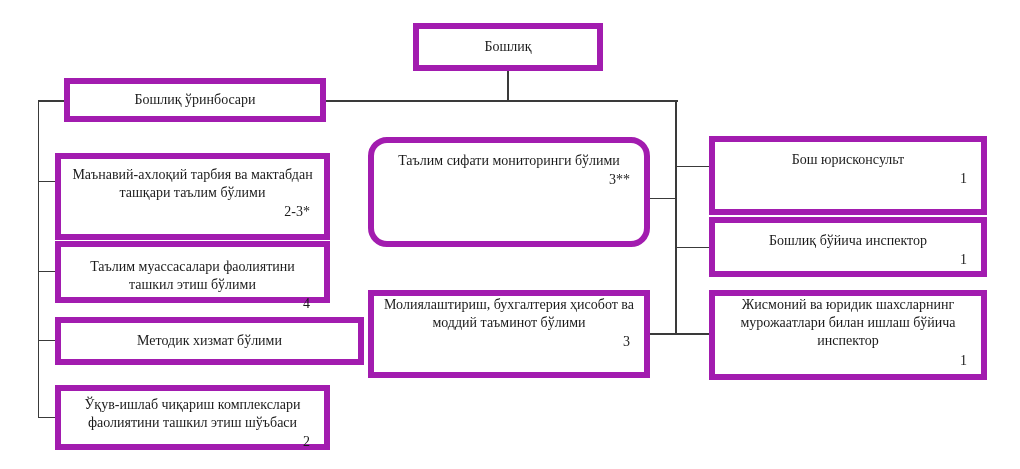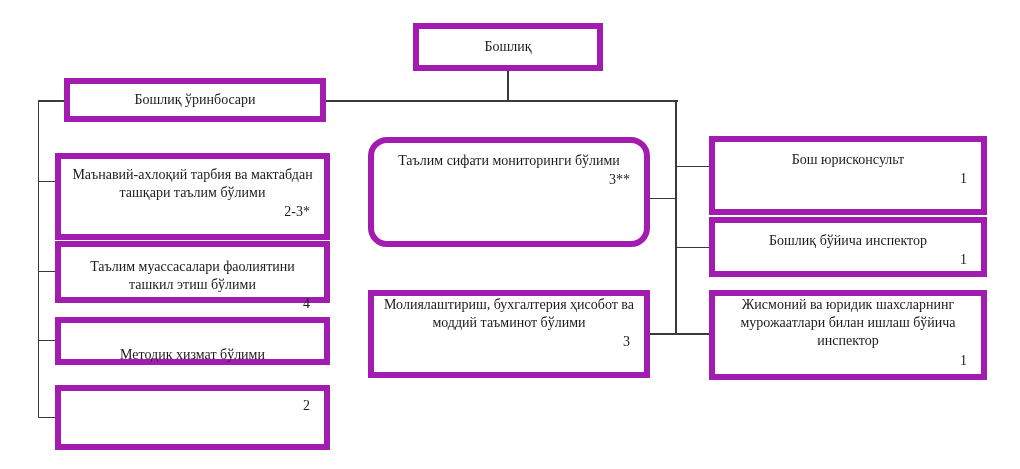--- a/index.html
+++ b/index.html
@@ -73,25 +73,26 @@
   <div class="node" style="left:55px; top:138px; width:275px; height:87px; padding-top:7px;margin-top:15px;">
     <div class="node-label">Маънавий-ахлоқий тарбия ва мактабдан ташқари таълим бўлими</div>
     <div class="node-count">2-3*</div>
   </div>
 
   <div class="node" style="left:55px; top:241px; width:275px; height:62px; padding-top:11px;">
     <div class="node-label">Таълим муассасалари фаолиятини ташкил этиш бўлими</div>
     <div class="node-count">4</div>
   </div>
 
-  <div class="node" style="left:55px; top:317px; width:275px; height:48px; padding-top:23px;">
+  <div class="node" style="left:55px; top:317px; width:309px; height:48px; padding-top:9px;">
     <div class="node-label">Методик хизмат бўлими</div>
   </div>
 
   <div class="node" style="left:55px; top:385px; width:275px; height:65px; padding-top:5px;">
+    <div class="node-label">Ўқув-ишлаб чиқариш комплекслари фаолиятини ташкил этиш шўъбаси</div>
     <div class="node-count">2</div>
   </div>
 
   <div class="node" style="left:368px; top:137px; width:282px; height:110px; padding-top:9px;border-radius:19px;">
     <div class="node-label">Таълим сифати мониторинги бўлими</div>
     <div class="node-count">3**</div>
   </div>
 
   <div class="node" style="left:368px; top:290px; width:282px; height:88px; ">
     <div class="node-label">Молиялаштириш, бухгалтерия ҳисобот ва моддий таъминот бўлими</div>

